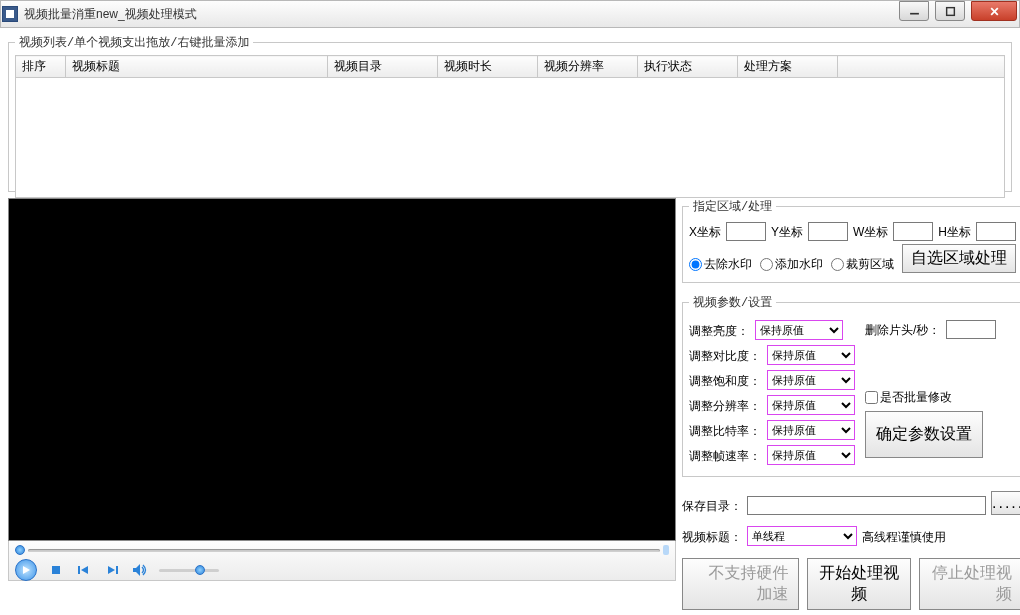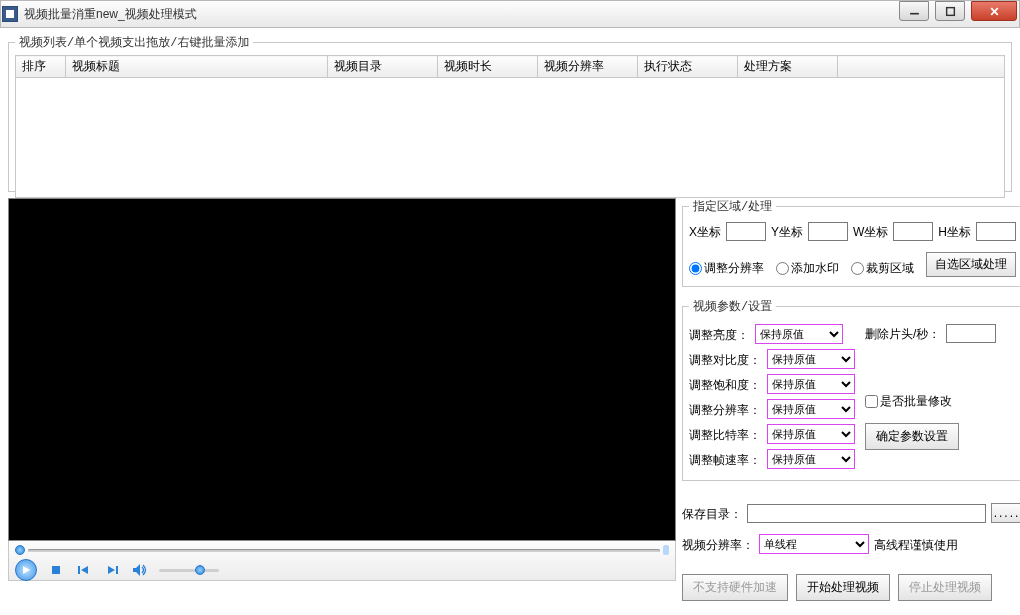--- a/index.html
+++ b/index.html
@@ -43,22 +43,22 @@
 .vol { flex: 0 0 60px; height: 3px; background: #cfcfcf; border-radius: 2px; position: relative; }
 .vol .vthumb { position: absolute; left: 60%; top: -4px; width: 10px; height: 10px; border-radius: 50%; background: radial-gradient(#8fd0ff,#2a82d8); border: 1px solid #2a72c8; }
 
 
 .right { flex: 1; display: flex; flex-direction: column; gap: 5px; }
 .row { display: flex; align-items: flex-end; gap: 5px; margin: 3px 0; }
 .lbl { white-space: nowrap; }
 input[type=text].num { width: 40px; height: 19px; border: 1px solid #7a7a7a; padding: 0 2px; font-size: 12px; }
 input[type=text].wide { height: 19px; border: 1px solid #7a7a7a; padding: 0 2px; font-size: 12px; }
 input[type=radio],input[type=checkbox]{ margin-right: 2px; vertical-align: middle; }
-.btn { background: linear-gradient(#fdfdfd,#e4e4e4); border: 1px solid #888; padding: 3px 8px; font-size: 12px; font-family: inherit; margin-top: 8px; }
-.btn:disabled { color: #9a9a9a; }
+.btn { background: linear-gradient(#fdfdfd,#e4e4e4); border: 1px solid #888; padding: 3px 8px; font-size: 16px; font-family: inherit; }
+.btn:disabled { color: #9a9a9a; text-align: right; }
 select { height: 20px; border: 1px solid #d946ef; font-size: 11px; font-family: inherit; background: #fff; }
 select.param { width: 88px; }
 .paramrow { display: flex; align-items: flex-end; gap: 6px; margin: 5px 0; }
 .bottomactions { display: flex; gap: 8px; margin-top: 4px; justify-content: flex-start; }
 .bottomactions .btn { padding: 4px 10px; }
 .browse { width: 32px; text-align: center; padding: 2px 0; letter-spacing: 2px; }
 </style>
 </head>
 <body>
 
@@ -171,21 +171,21 @@
           <span class="lbl">X坐标</span>
           <input type="text" class="num" value="" style="">
           <span class="lbl">Y坐标</span>
           <input type="text" class="num" value="" style="">
           <span class="lbl">W坐标</span>
           <input type="text" class="num" value="" style="">
           <span class="lbl">H坐标</span>
           <input type="text" class="num" value="" style="">
         </div>
         <div class="row" style="justify-content:space-between;">
-          <label><input type="radio" name="rg" checked="" style=""><span>调整分辨率</span></label>
+          <label><input type="radio" name="rg" checked="" style=""><span>去除水印</span></label>
           <label><input type="radio" name="rg" style=""><span>添加水印</span></label>
           <label><input type="radio" name="rg" style=""><span>裁剪区域</span></label>
           <button class="btn">自选区域处理</button>
         </div>
       </fieldset>
 
       <fieldset>
         <legend>视频参数/设置</legend>
         <div style="display:flex; gap:10px;">
           <div style="flex:0 0 auto;">
@@ -217,34 +217,34 @@
           <div style="flex:1;">
             <div class="paramrow">
                 <span class="lbl">删除片头/秒：</span>
                 <input type="text" class="wide" style="width: 50px;" value="">
               </div>
             <div style="height:40px"></div>
             <div class="paramrow">
                 <label><input type="checkbox" style=""><span>是否批量修改</span></label>
               </div>
             <div class="paramrow">
-                <button class="btn" style="padding:4px 10px">确定参数设置</button>
+                <button class="btn" style="padding:12px 10px">确定参数设置</button>
               </div>
           </div>
         </div>
       </fieldset>
 
       <div class="row">
         <span class="lbl">保存目录：</span>
         <input type="text" class="wide" style="flex: 1 1 0%;" value="">
         <button class="btn browse">.....</button>
       </div>
 
       <div class="row">
-        <span class="lbl">视频分辨率：</span>
+        <span class="lbl">视频标题：</span>
         <select style="width:110px"><option>单线程</option></select>
         <span class="lbl">高线程谨慎使用</span>
       </div>
 
       <div class="bottomactions">
         <button class="btn" disabled="">不支持硬件加速</button>
         <button class="btn">开始处理视频</button>
         <button class="btn" disabled="">停止处理视频</button>
       </div>
     </div>

